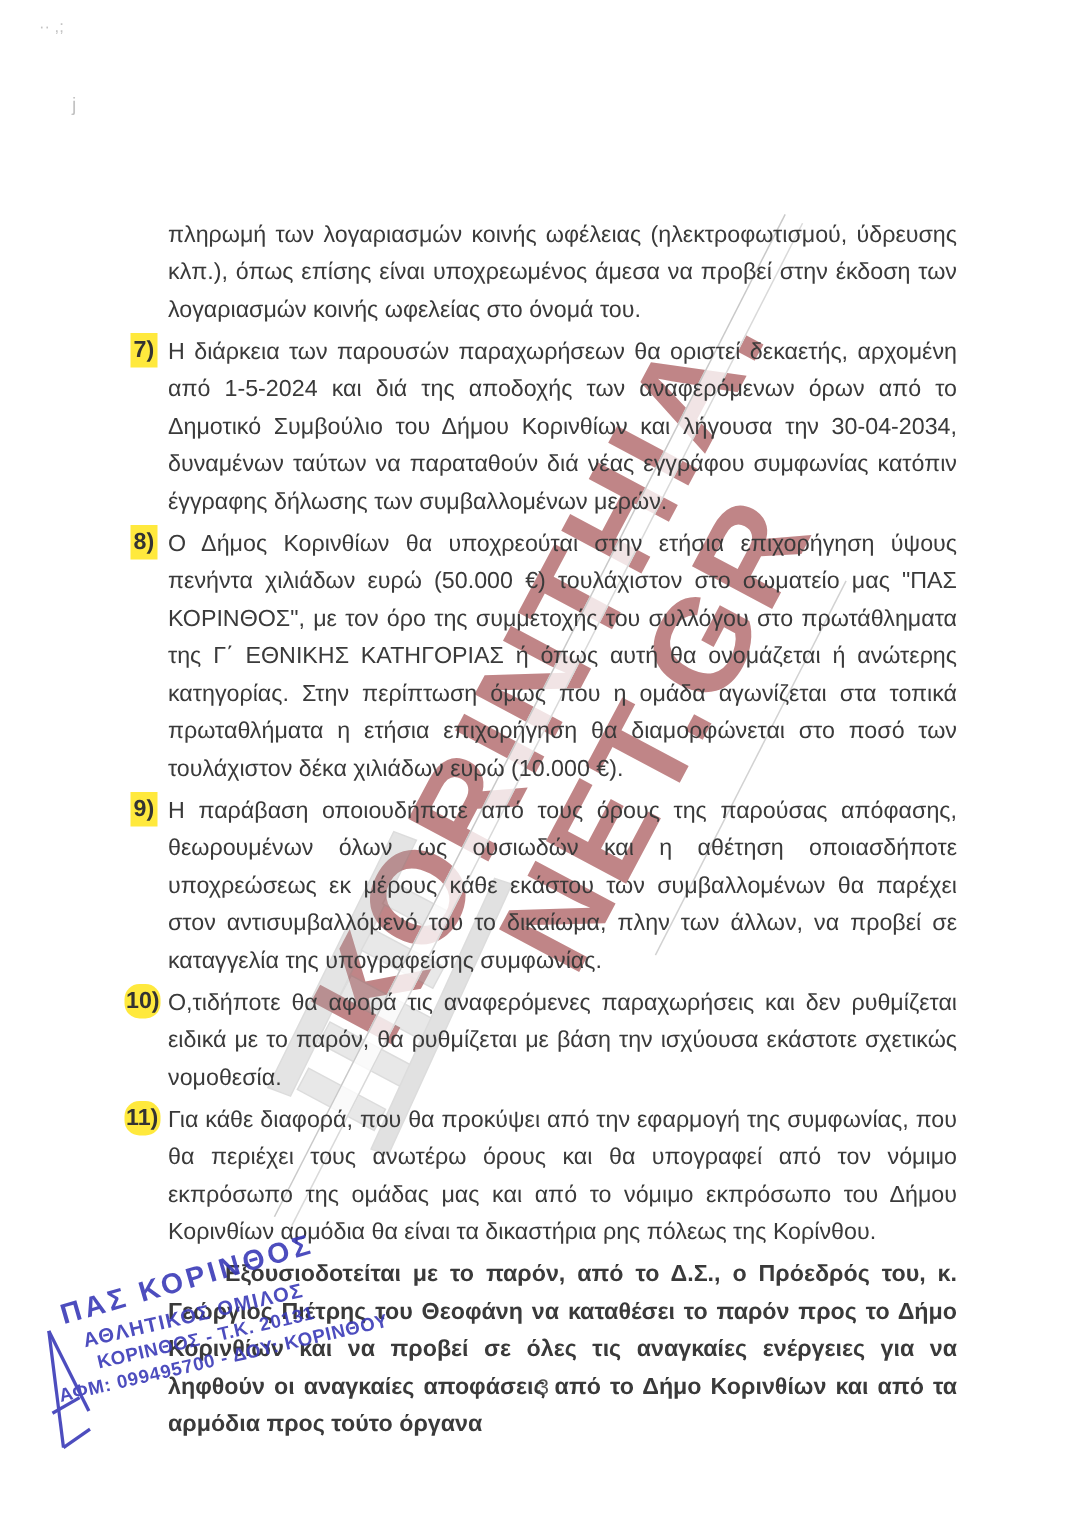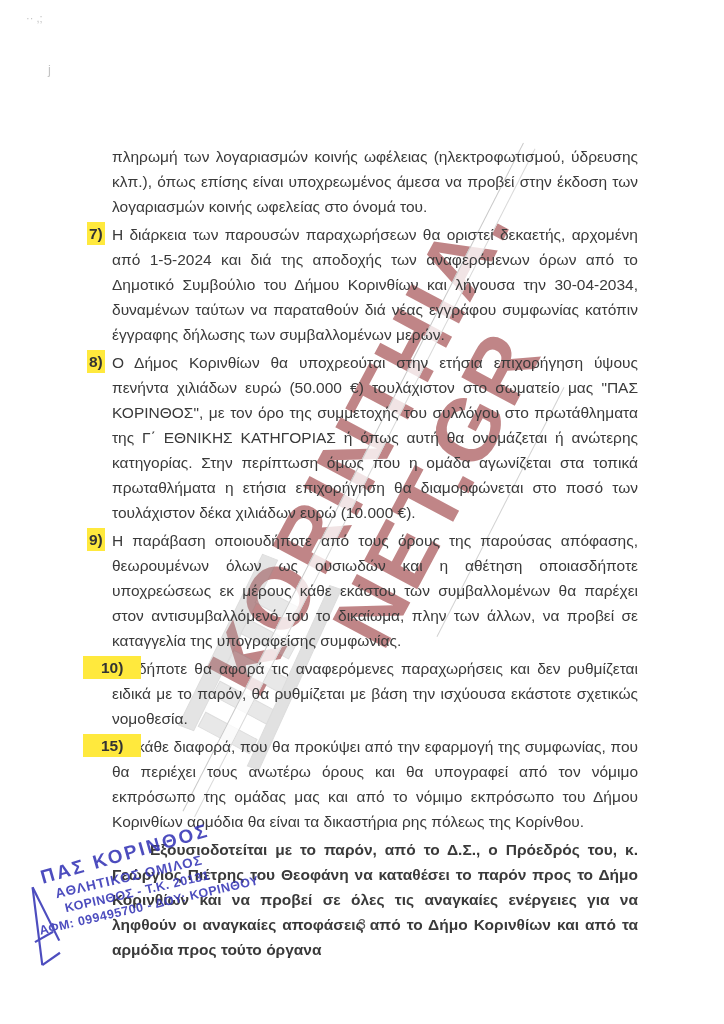--- a/index.html
+++ b/index.html
@@ -58,21 +58,21 @@
   .doc p,.doc .item{margin:0 0 3px 0;}
   .item{position:relative;}
   .num{
     position:absolute;left:-25px;top:0;
     font-weight:700;
     color:#333;
     background:#ffe93d;
     padding:0 2px;
     line-height:23px;
   }
-  .item.wide .num{left:-29px;padding:0 18px;}
+  .item.wide .num{left:-29px;padding:0 1px;border-radius:10px;}
   .closing{text-indent:38px;font-weight:bold;}
   
   .page-number{
     position:absolute;left:0;right:0;top:916px;
     text-align:center;
     font-size:14px;color:#555;
     z-index:3;
   }
   
   .stamp{
@@ -139,21 +139,21 @@
     <span class="num">9)</span>
     <span>Η παράβαση οποιουδήποτε από τους όρους της παρούσας απόφασης, θεωρουμένων όλων ως ουσιωδών και η αθέτηση οποιασδήποτε υποχρεώσεως εκ μέρους κάθε εκάστου των συμβαλλομένων θα παρέχει στον αντισυμβαλλόμενό του το δικαίωμα, πλην των άλλων, να προβεί σε καταγγελία της υπογραφείσης συμφωνίας.</span>
   </div>
 
   <div class="item wide">
     <span class="num">10)</span>
     <span>Ο,τιδήποτε θα αφορά τις αναφερόμενες παραχωρήσεις και δεν ρυθμίζεται ειδικά με το παρόν, θα ρυθμίζεται με βάση την ισχύουσα εκάστοτε σχετικώς νομοθεσία.</span>
   </div>
 
   <div class="item wide">
-    <span class="num">15)</span>
+    <span class="num">11)</span>
     <span>Για κάθε διαφορά, που θα προκύψει από την εφαρμογή της συμφωνίας, που θα περιέχει τους ανωτέρω όρους και θα υπογραφεί από τον νόμιμο εκπρόσωπο της ομάδας μας και από το νόμιμο εκπρόσωπο του Δήμου Κορινθίων αρμόδια θα είναι τα δικαστήρια ρης πόλεως της Κορίνθου.</span>
   </div>
 
   <p class="closing">Εξουσιοδοτείται με το παρόν, από το Δ.Σ., ο Πρόεδρός του, κ. Γεώργιος Πιέτρης του Θεοφάνη να καταθέσει το παρόν προς το Δήμο Κορινθίων και να προβεί σε όλες τις αναγκαίες ενέργειες για να ληφθούν οι αναγκαίες αποφάσεις από το Δήμο Κορινθίων και από τα αρμόδια προς τούτο όργανα</p>
 </div>
 
 <div class="page-number">3</div>
 
 <div class="stamp">
   <svg class="stamp-emblem" width="34" height="84" viewBox="0 0 34 84">

